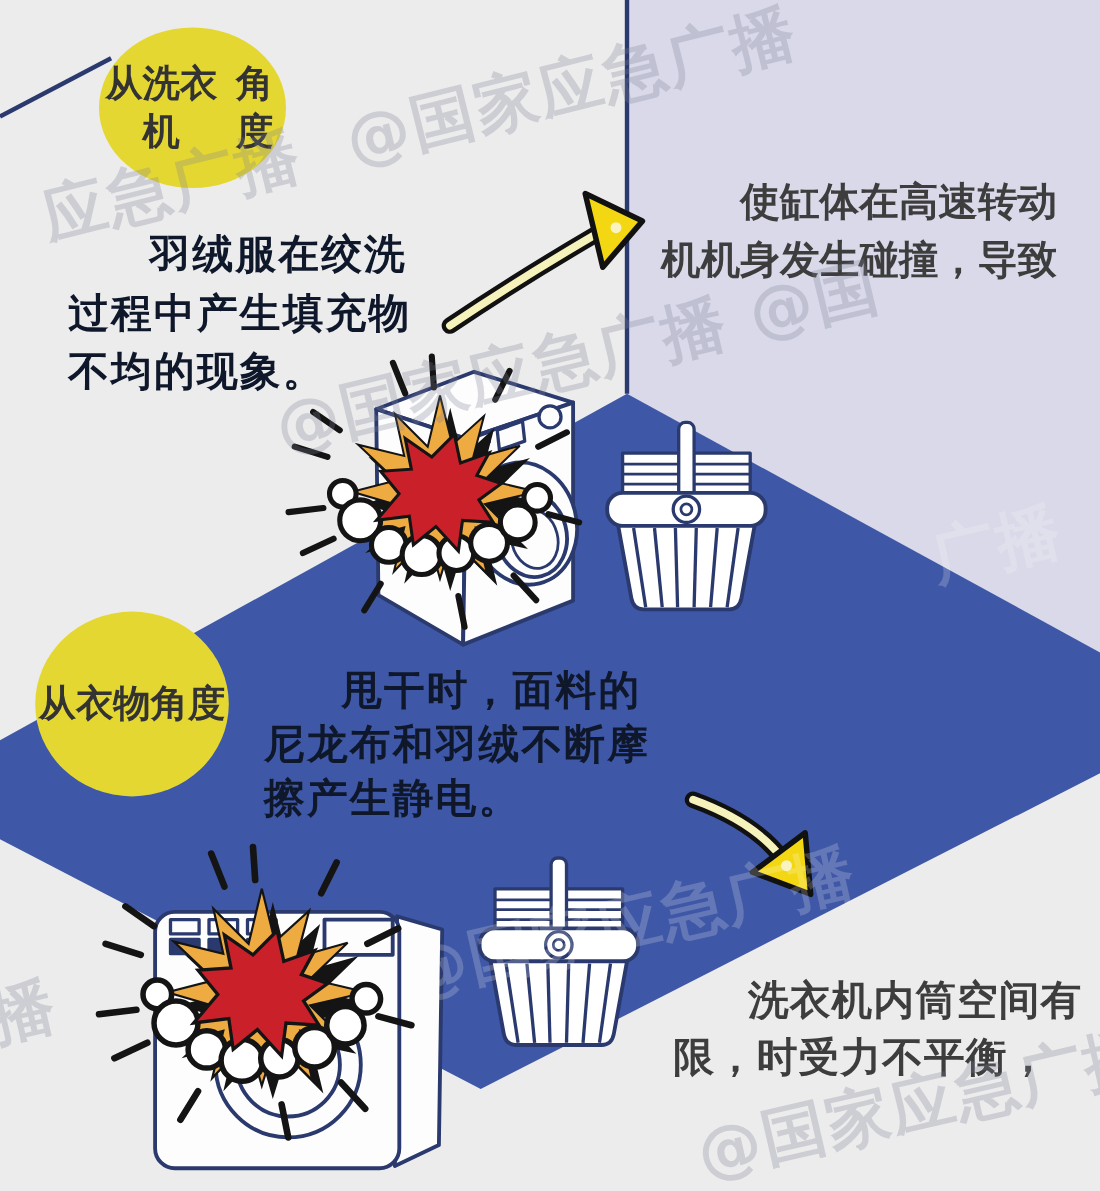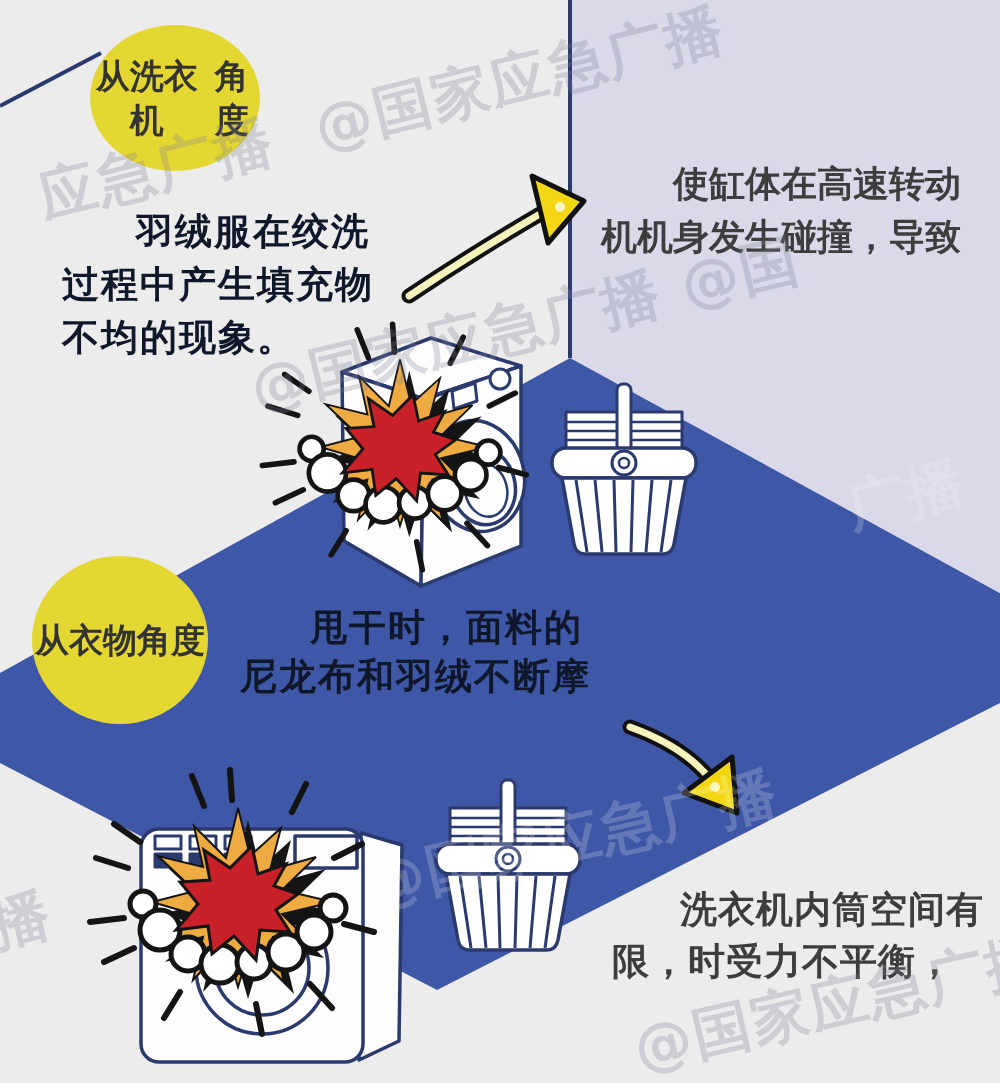--- a/index.html
+++ b/index.html
@@ -173,20 +173,21 @@
 </div>
 
 <div class="para p2">
   <div class="l l0">使缸体在高速转动</div>
   <div class="l">机机身发生碰撞，导致</div>
 </div>
 
 <div class="para p3">
   <div class="l l0">甩干时，面料的</div>
   <div class="l">尼龙布和羽绒不断摩</div>
+  <div class="l">擦产生静电。</div>
 </div>
 
 <div class="para p4">
   <div class="l l0">洗衣机内筒空间有</div>
   <div class="l">限，时受力不平衡，</div>
 </div>
 
 <div class="wm wm-dark w1">应急广播  @国家应急广播</div>
 <div class="wm wm-dark w2">@国家应急广播 @国</div>
 <div class="wm wm-dark w3a">播</div>

